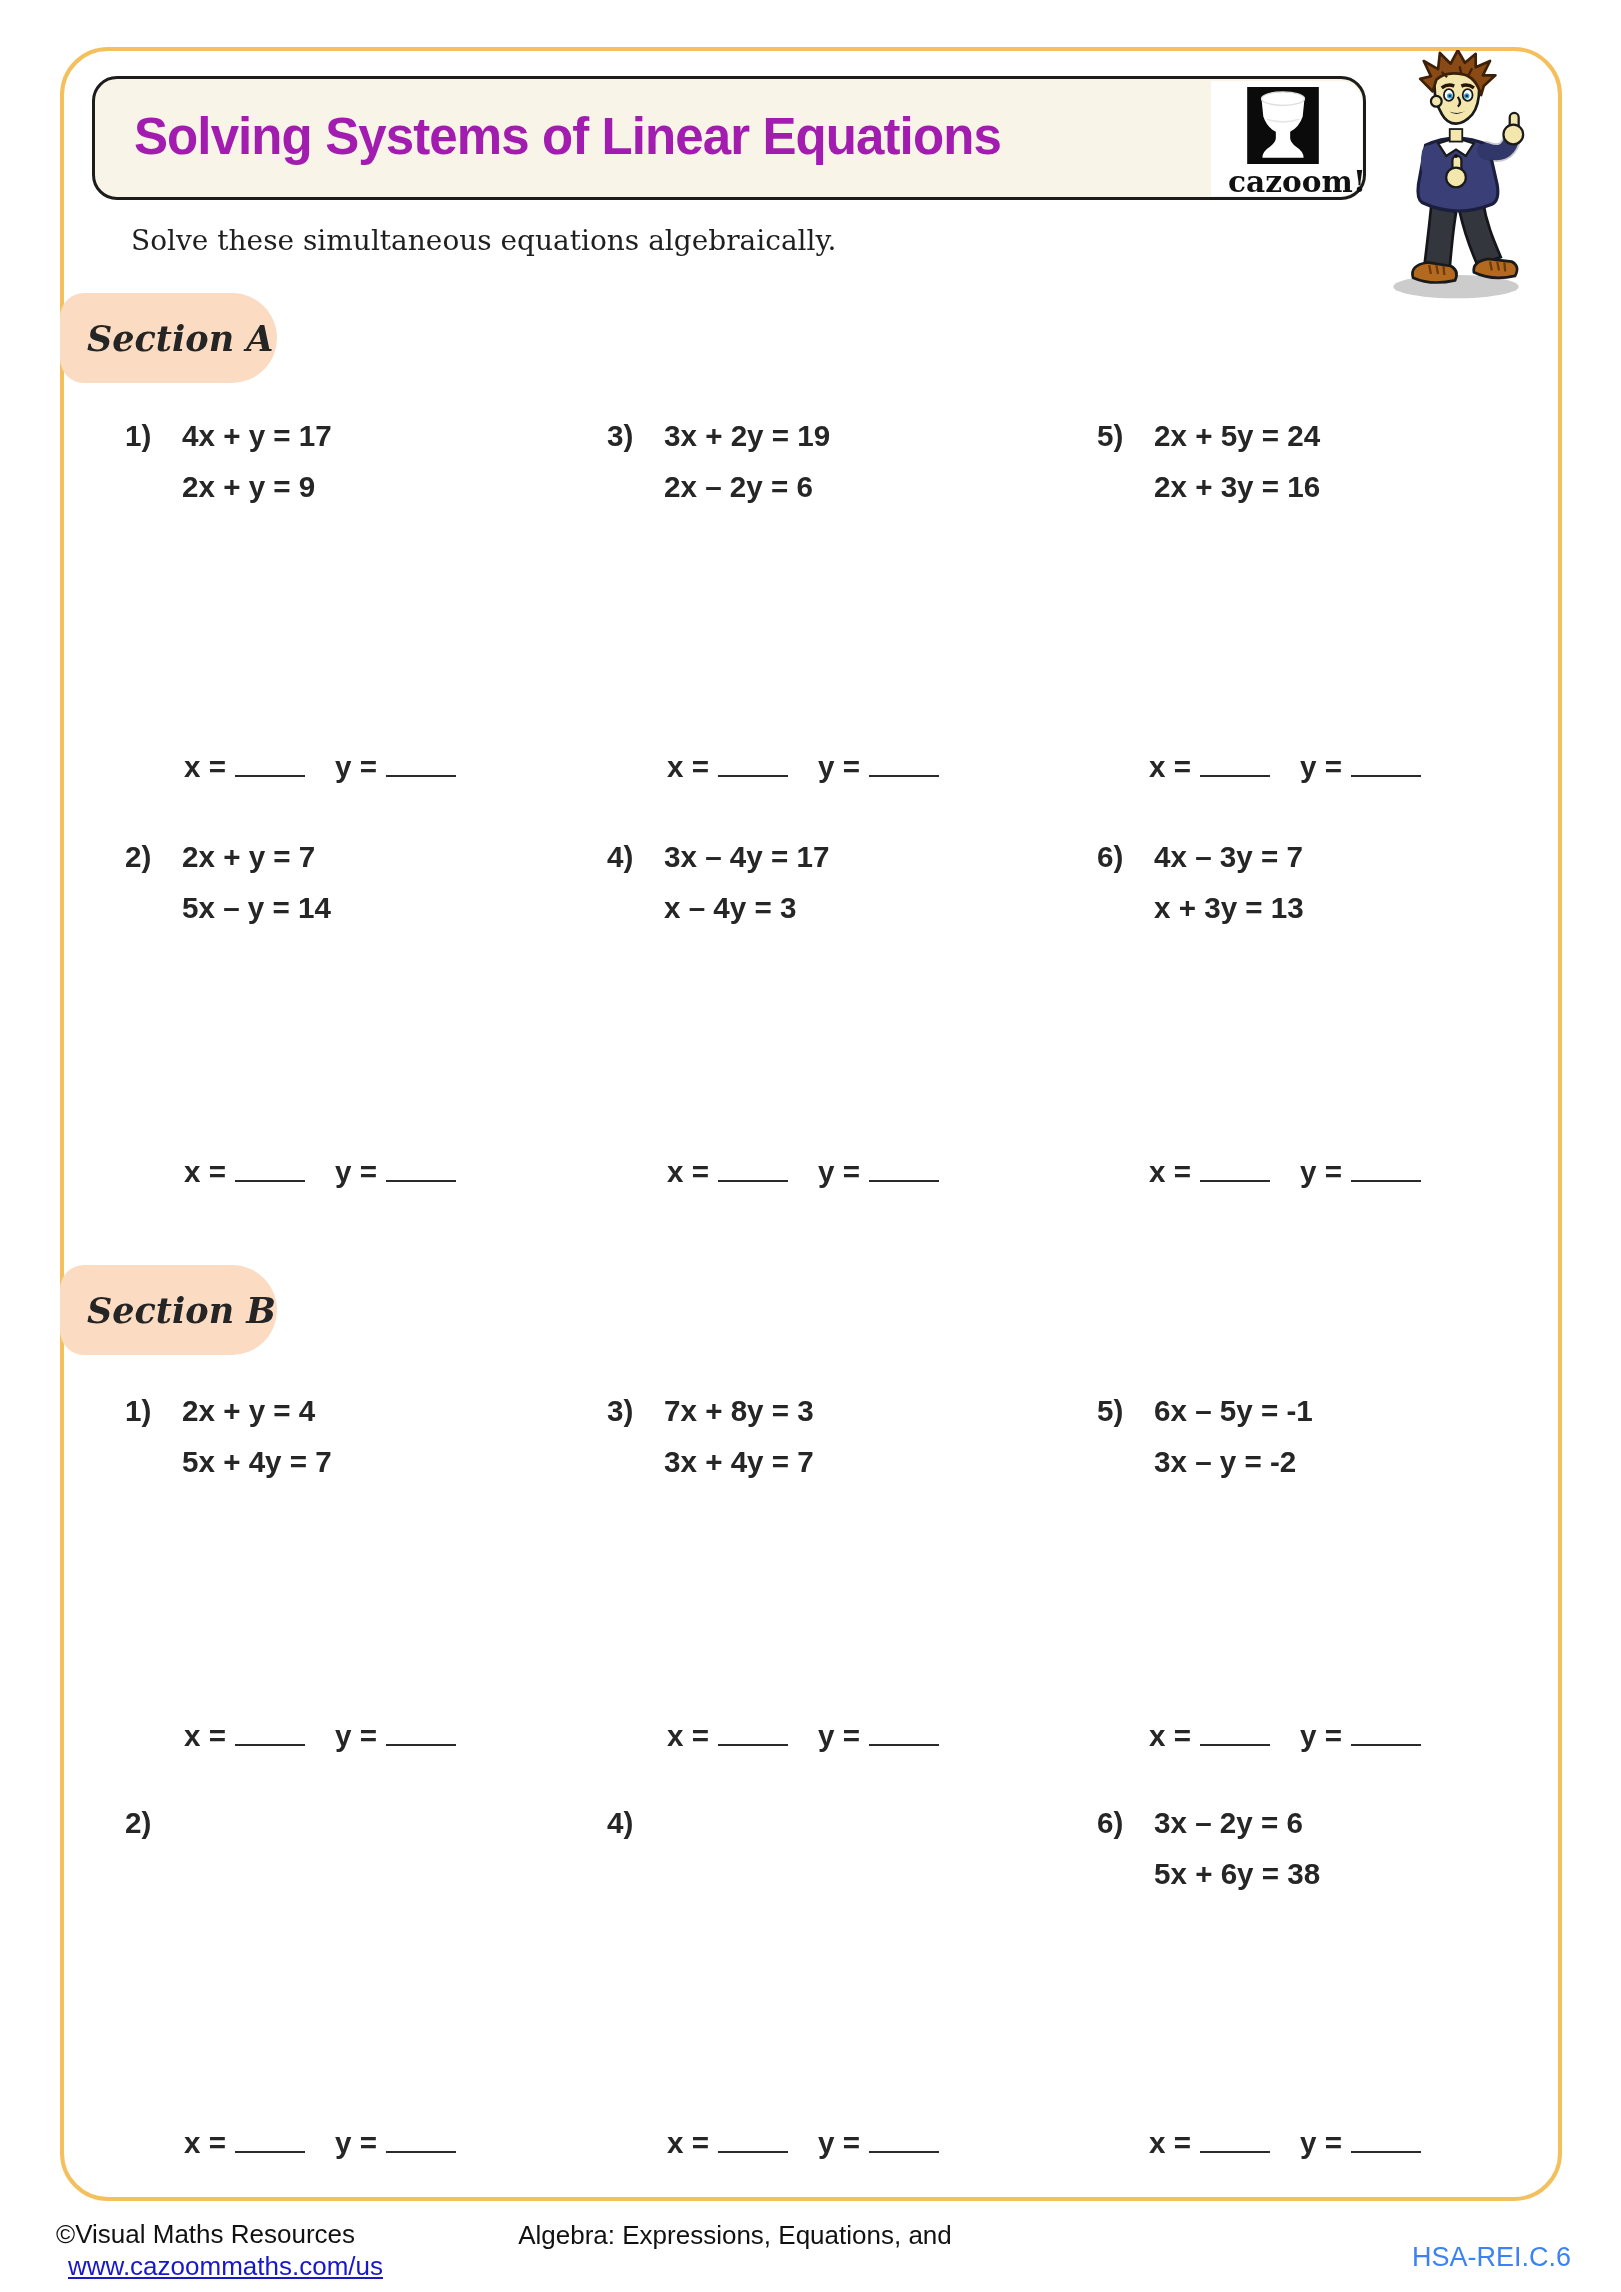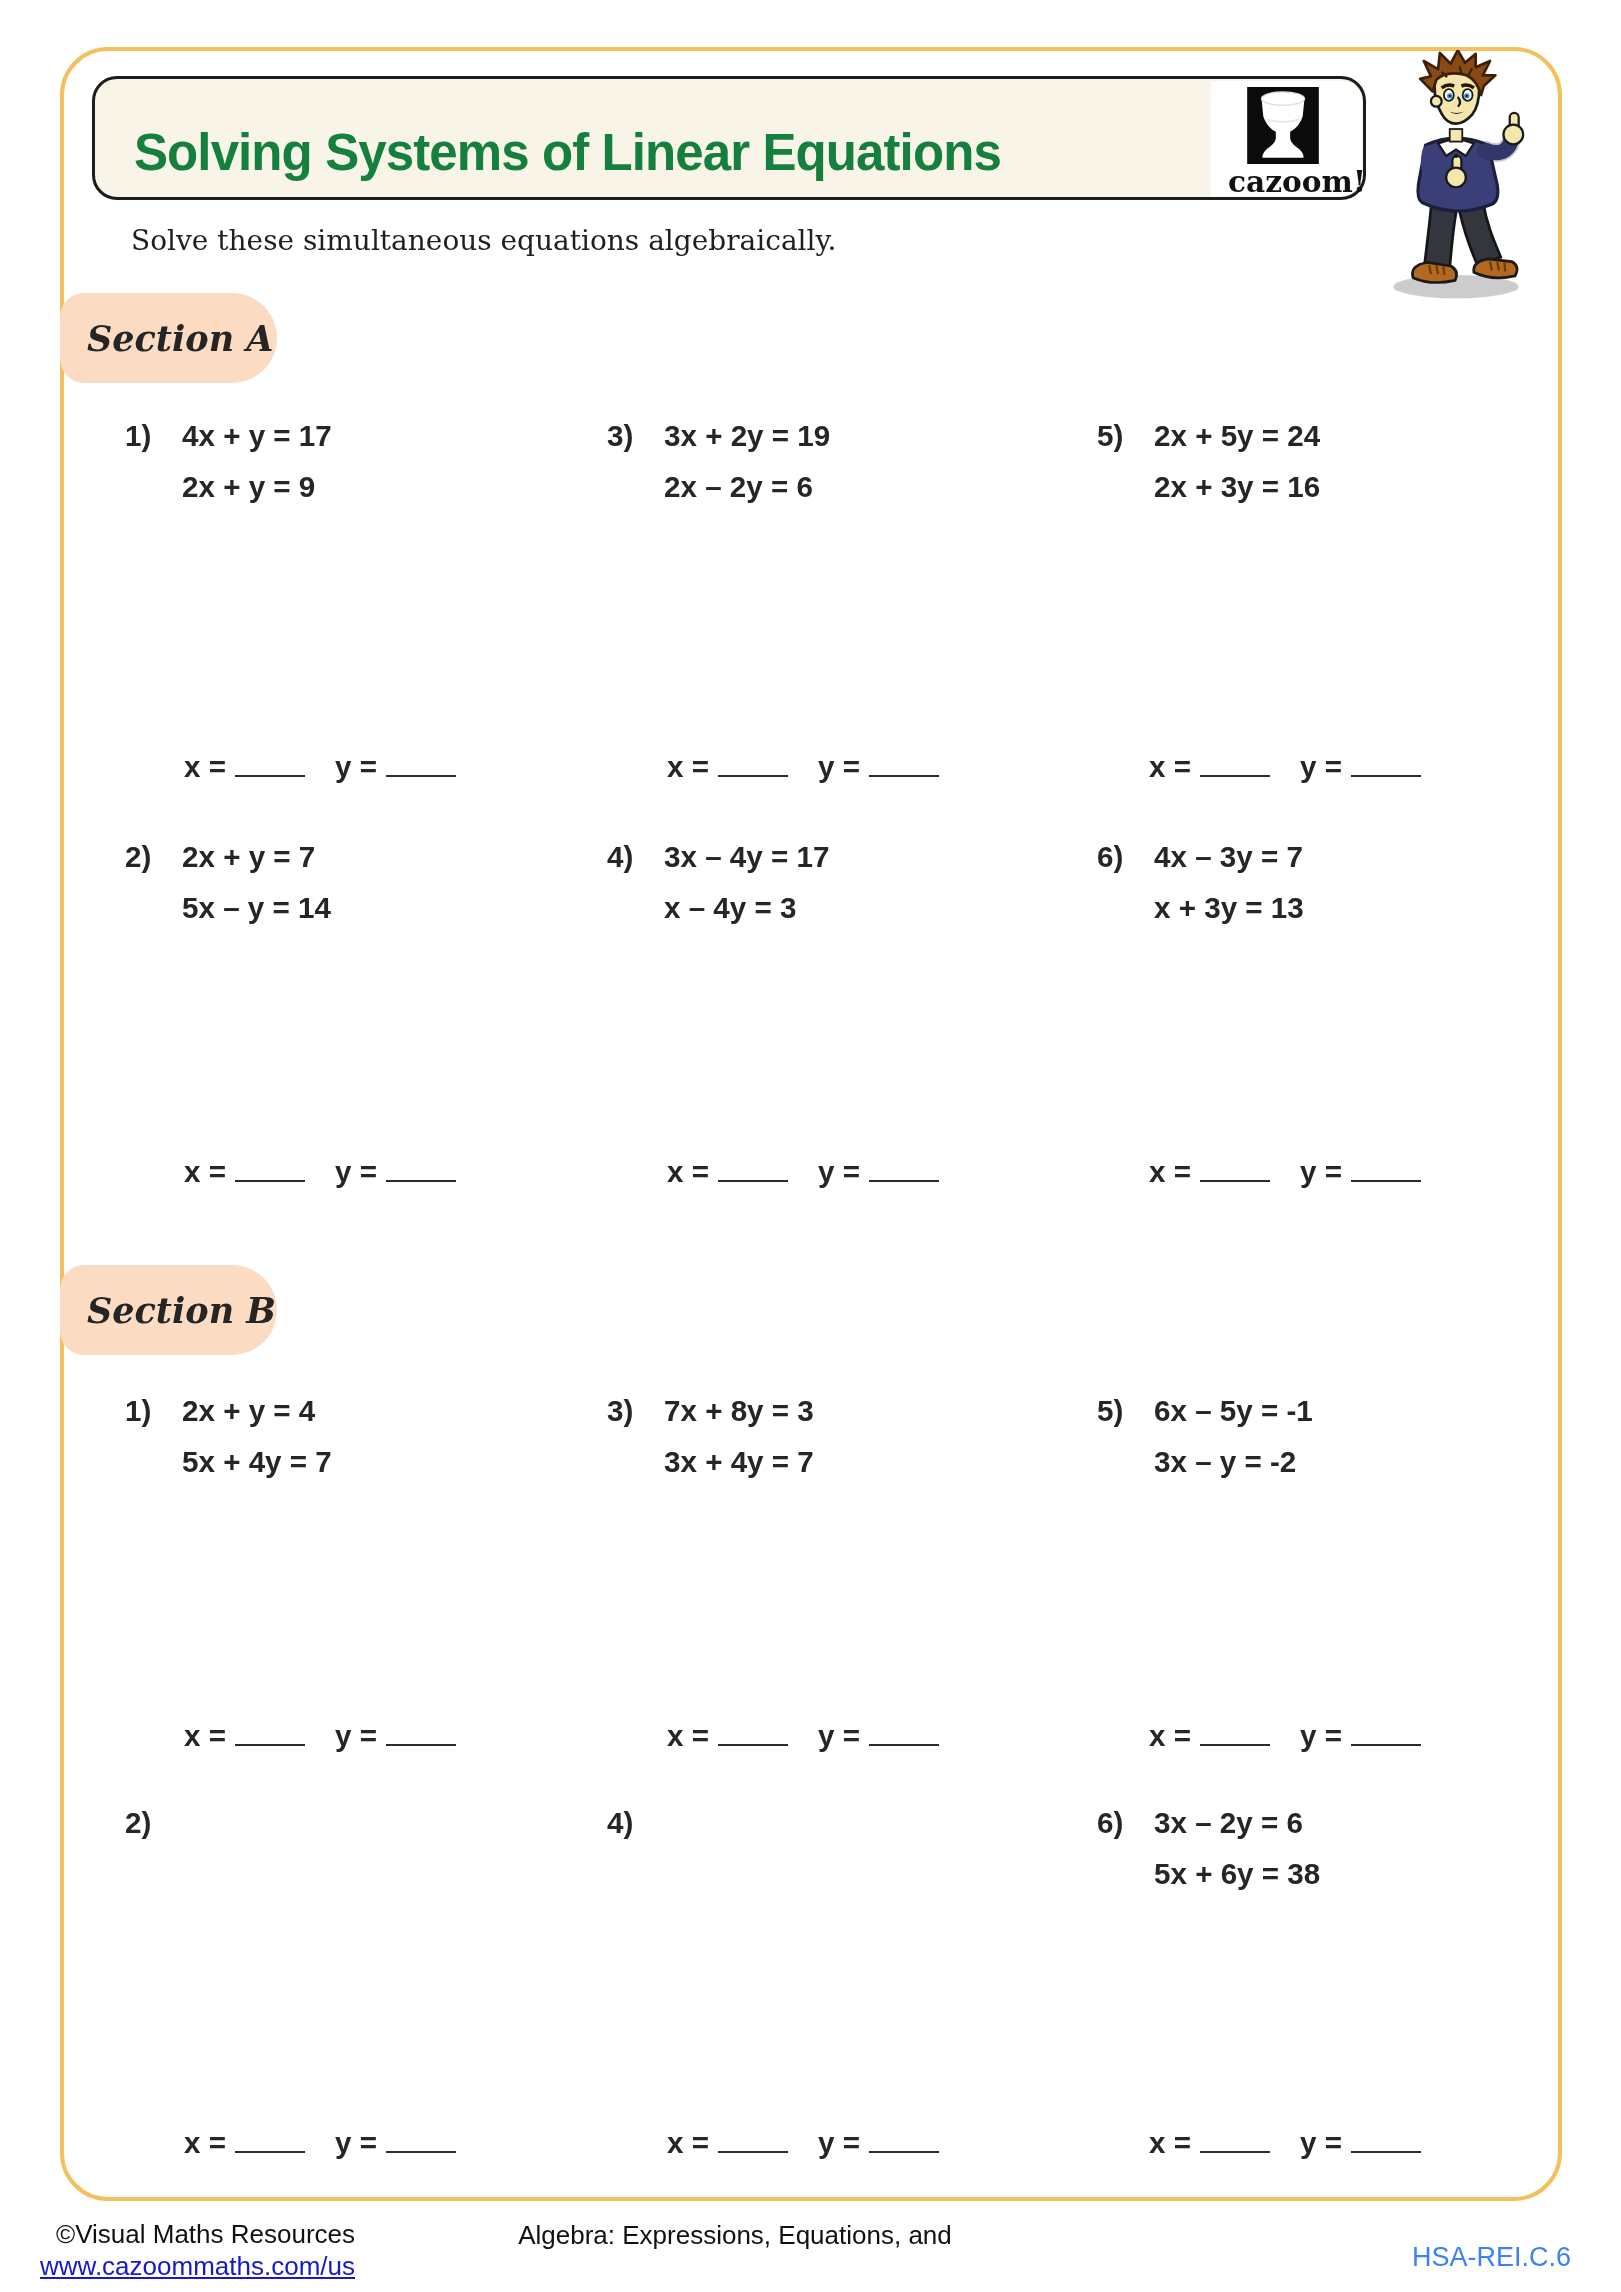--- a/index.html
+++ b/index.html
@@ -6,22 +6,22 @@
   #page{position:relative;width:1622px;height:2293px;background:#ffffff;overflow:hidden;
         font-family:"Liberation Sans",sans-serif;color:#222;}
 
   
   .frame{position:absolute;left:60px;top:47px;width:1494px;height:2146px;
          border:4.5px solid #f4c05e;border-radius:48px;background:#ffffff;}
 
   
   .banner{position:absolute;left:92px;top:76px;width:1274px;height:124px;background:#f8f4e7;
           border:3.6px solid #1c1c1c;border-radius:25px;box-sizing:border-box;}
-  .banner h1{margin:0;padding:16px 0 0 39px;line-height:115px;font-size:51px;font-weight:bold;
-             letter-spacing:-0.9px;color:#15803d;white-space:nowrap;}
+  .banner h1{margin:0;padding:0 0 0 39px;line-height:115px;font-size:51px;font-weight:bold;
+             letter-spacing:-0.9px;color:#a21caf;white-space:nowrap;}
   .logo-patch{position:absolute;left:1211px;top:81px;width:151px;height:115px;background:#ffffff;
               border-radius:0 21.5px 21.5px 0;}
   .drum-box{position:absolute;left:1247px;top:87px;width:72px;height:77px;}
   .cazoom-word{position:absolute;left:1211px;top:164px;width:172px;text-align:center;
                font-family:"DejaVu Serif",serif;font-weight:bold;font-size:29.6px;color:#111;}
 
   
   .mascot{position:absolute;left:1379px;top:50px;width:154px;height:253px;z-index:5;}
 
   
@@ -44,21 +44,21 @@
 
   
   .agroup{position:absolute;font-weight:bold;font-size:29.6px;color:#262626;white-space:nowrap;}
   .a1{left:184px;} .a2{left:667px;} .a3{left:1149px;}
   .blank{display:inline-block;width:70px;height:30px;border-bottom:2.7px solid #2b2b2b;
          margin-left:9px;vertical-align:baseline;}
   .ygap{margin-left:30px;}
 
   
   .foot-copy{position:absolute;left:56px;top:2219px;font-size:26px;color:#111;}
-  .foot-link{position:absolute;left:40px;top:2251px;font-size:26px;color:#1717cc;
+  .foot-link{position:absolute;left:68px;top:2251px;font-size:26px;color:#1717cc;
              text-decoration:underline;cursor:pointer;}
   .foot-center{position:absolute;left:502px;top:2219px;width:466px;text-align:center;
                font-size:26px;line-height:33px;color:#111;}
   .foot-code{position:absolute;left:1343px;top:2242px;width:228px;text-align:right;
              font-size:27px;color:#3b82f6;}
 </style>
 </head>
 <body>
 
 <div id="page">

